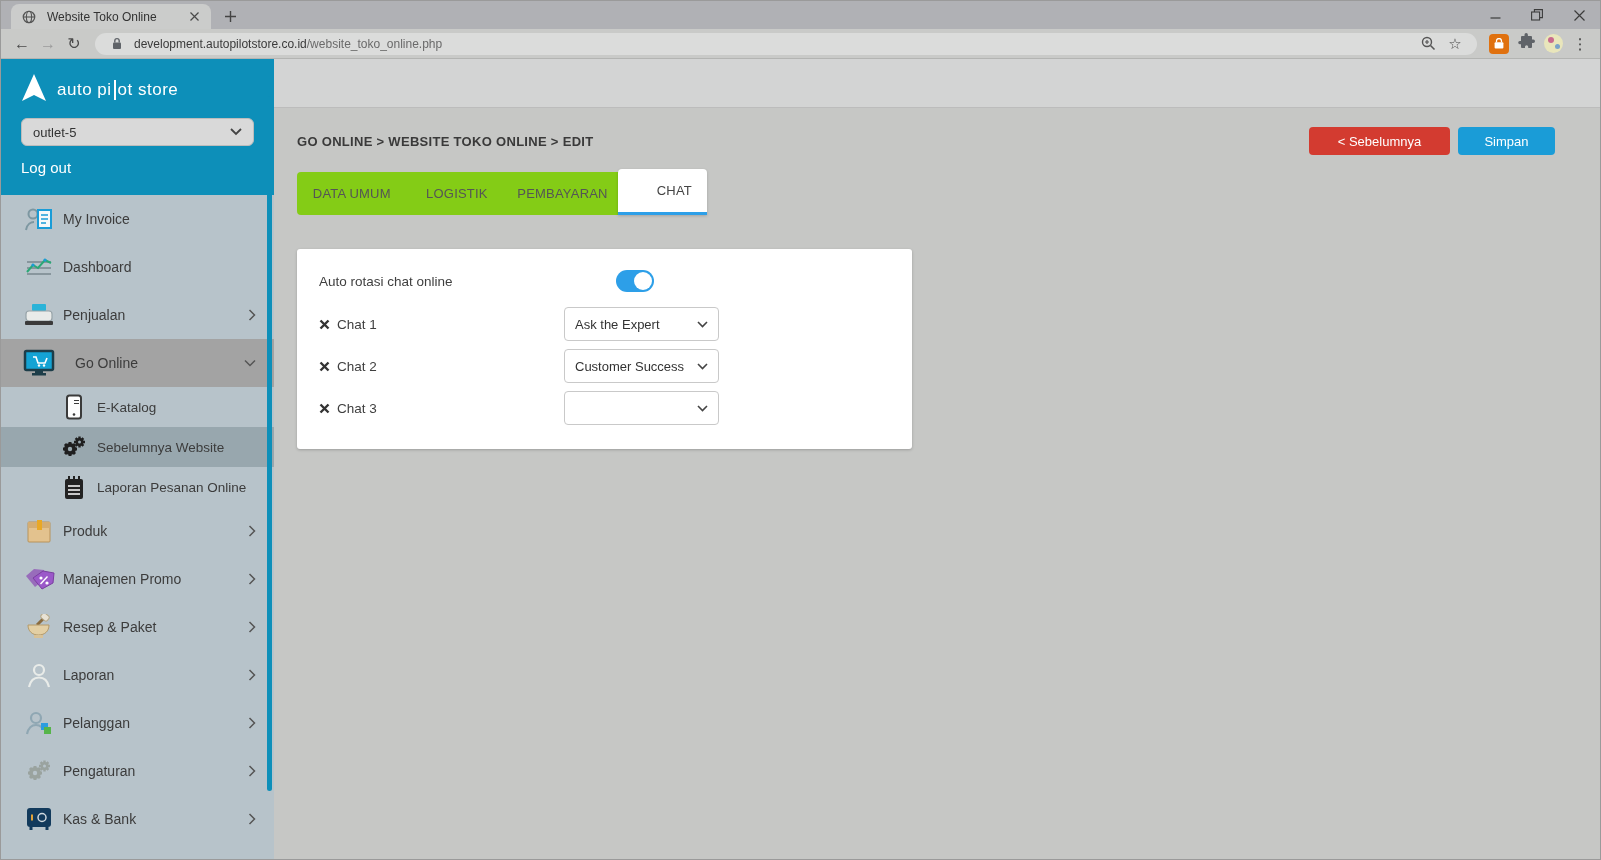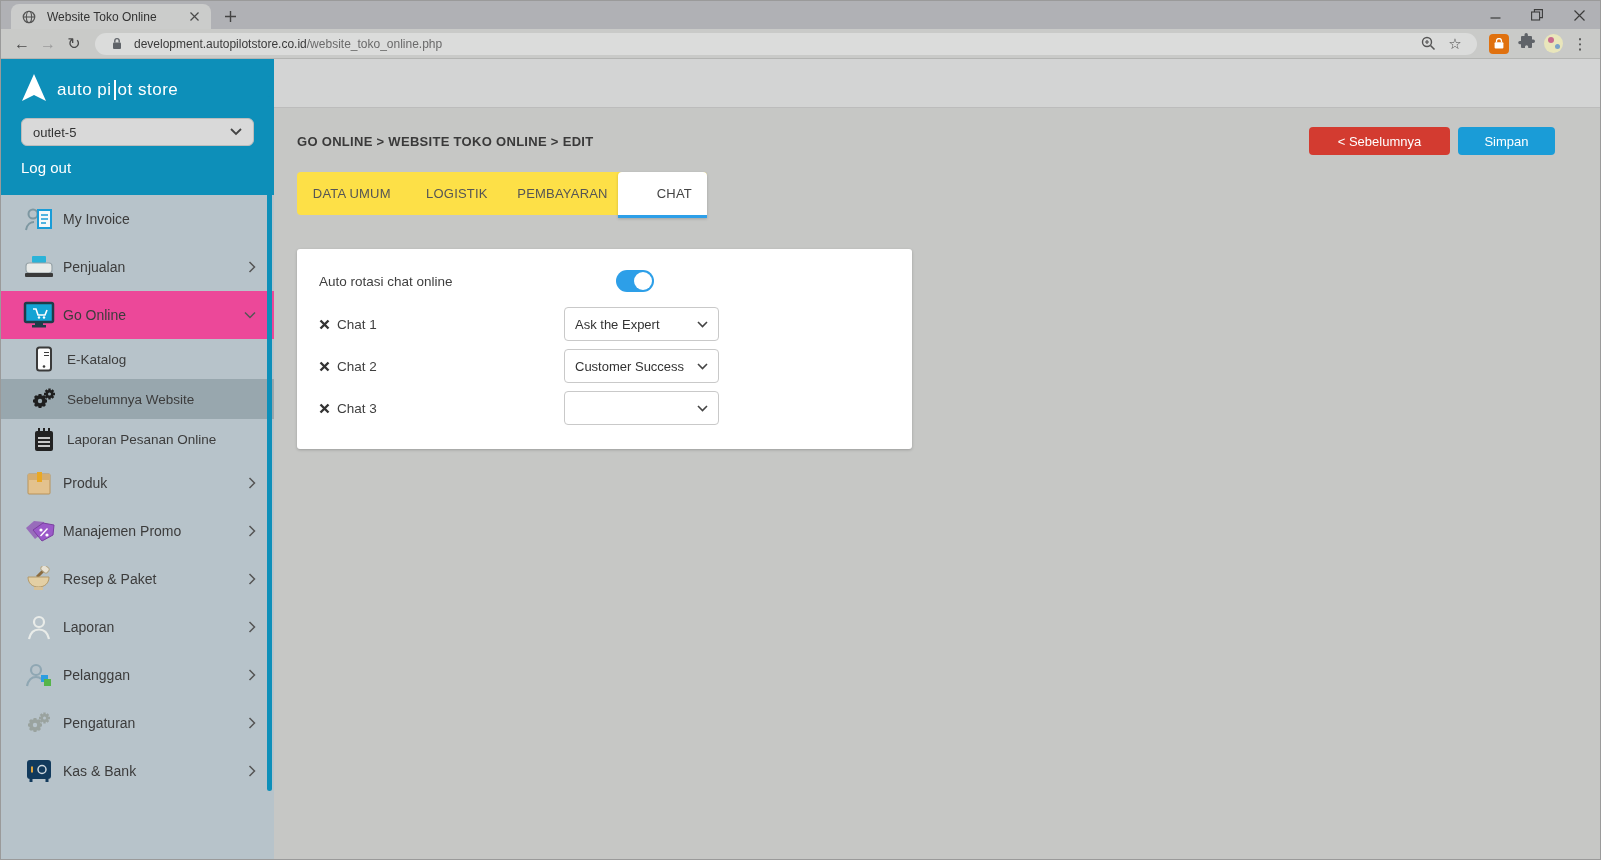--- a/index.html
+++ b/index.html
@@ -35,39 +35,39 @@
   .sidebar { position:absolute; top:58px; left:0; width:273px; bottom:0; background:#b7c3ca; overflow:hidden; }
   .sidebar-header { height:136px; background:#0d8fb9; padding:16px 20px 0 20px; }
   .logo-row { display:flex; align-items:center; gap:10px; height:30px; }
   .logo-text { color:#fff; font-size:17px; letter-spacing:0.5px; display:flex; align-items:center; }
   .logo-bar { display:inline-block; width:2px; height:20px; background:#fff; margin:0 2px; }
   .outlet-select { margin-top:13px; width:233px; height:28px; background:#d9d9d9; border:1px solid #bcbcbc; border-radius:6px; display:flex; align-items:center; justify-content:space-between; padding:0 11px; font-size:13px; color:#333; }
   .logout { margin-top:13px; color:#fff; font-size:15px; display:inline-block; }
 
   .menu { }
   .menu-item { height:48px; display:flex; align-items:center; padding:0 18px 0 20px; color:#3c3c3c; font-size:14px; }
-  .menu-item.row-goonline { background:#ec4899; }
+  .menu-item.row-goonline { background:#a3a3a3;gap:12px; }
   .mi-icon { width:36px; display:flex; align-items:center; justify-content:center; margin-right:6px; }
   .mi-chevron { margin-left:auto; display:flex; align-items:center; }
-  .submenu-item { height:40px; display:flex; align-items:center; padding-left:28px; color:#3c3c3c; font-size:13.5px; }
+  .submenu-item { height:40px; display:flex; align-items:center; padding-left:58px; color:#3c3c3c; font-size:13.5px; }
   .submenu-item .mi-icon { width:30px; margin-right:8px; }
   .submenu-item.selected { background:#98a7ae; }
   .side-scroll { position:absolute; right:2px; top:37px; width:5px; height:695px; background:#0d8fb9; border-radius:3px; }
 
   
   .main { position:absolute; left:273px; top:58px; right:0; bottom:0; background:#c6c7c5; }
   .main-header-strip { height:49px; background:#d3d4d4; border-bottom:1px solid #bcbcbc; }
   .crumb-row { display:flex; align-items:center; margin:19px 45px 0 23px; }
   .breadcrumb { font-size:13px; font-weight:bold; color:#3a3a3a; letter-spacing:0.3px; }
   .crumb-actions { margin-left:auto; display:flex; gap:8px; }
   .btn { height:28px; border:none; border-radius:4px; color:#fff; font-size:13px; font-family:inherit; display:flex; align-items:center; justify-content:center; }
   .btn-prev { background:#d33b30; width:141px;margin-left:12px; }
   .btn-save { background:#1a9cd7; width:97px; }
 
-  .tabbar { margin:17px 0 0 23px; width:410px; height:43px; background:#fde047; border-radius:4px; display:flex; align-items:flex-start; }
+  .tabbar { margin:17px 0 0 23px; width:410px; height:43px; background:#84cc16; border-radius:4px; display:flex; align-items:flex-end; }
   .tab { height:43px; display:flex; align-items:center; justify-content:center; font-size:13px; color:#555; letter-spacing:0.2px; }
   .tab-0 { width:114px; } .tab-1 { width:105px; } .tab-2 { width:115px; } .tab-3 { width:92px;padding-left:24px; }
   .tab.active { background:#fff; height:46px; border-radius:4px 4px 0 0; border-bottom:3px solid #2d9fe8; color:#444; box-shadow:0 1px 3px rgba(0,0,0,0.18); }
 
   .card { margin:34px 0 0 23px; width:615px; background:#fff; border-radius:3px; box-shadow:0 1px 3px rgba(0,0,0,0.22); padding:17px 22px 24px 22px; }
   .form-row { display:flex; align-items:center; }
   .row-toggle { height:30px; margin-bottom:11px; }
   .row-chat { height:34px; margin-top:8px; }
   .plain-label { font-size:13.5px; color:#3f3f3f; width:245px; }
   .x-label { display:flex; align-items:center; gap:7px; width:245px; font-size:13.5px; color:#3f3f3f; }
@@ -192,20 +192,31 @@
           <svg width="30" height="26" viewBox="0 0 30 26">
               <circle cx="9" cy="8" r="4.5" fill="none" stroke="#7d97a1" stroke-width="2"></circle>
               <path d="M2 24c1-6 5-8 8-8" fill="none" stroke="#7d97a1" stroke-width="2"></path>
               <rect x="14" y="4" width="13" height="18" fill="#f4f8f9" stroke="#1a9cd7" stroke-width="2"></rect>
               <path d="M17 9h7M17 13h7M17 17h5" stroke="#1a9cd7" stroke-width="1.5"></path>
             </svg>
         </span>
         <span>My Invoice</span>
       </div>
 
+      <div class="menu-item">
+        <span class="mi-icon">
+          <svg width="30" height="24" viewBox="0 0 30 24">
+              <path d="M3 7h24M3 13h24M3 19h24" stroke="#5a6a70" stroke-width="1.2"></path>
+              <polyline points="3,17 9,10 14,13 21,5 27,8" fill="none" stroke="#2aa876" stroke-width="2"></polyline>
+              <circle cx="9" cy="10" r="1.6" fill="#1a9cd7"></circle>
+              <circle cx="21" cy="5" r="1.6" fill="#1a9cd7"></circle>
+            </svg>
+        </span>
+        <span>Dashboard</span>
+      </div>
 
       <div class="menu-item">
         <span class="mi-icon">
           <svg width="32" height="26" viewBox="0 0 32 26">
               <rect x="9" y="2" width="14" height="7" rx="1" fill="#2bb3d8"></rect>
               <rect x="3" y="9" width="26" height="10" rx="3" fill="#e9ebe9" stroke="#97a3a8" stroke-width="1.2"></rect>
               <rect x="2" y="19" width="28" height="4" rx="1" fill="#3a3a3a"></rect>
             </svg>
         </span>
         <span>Penjualan</span>

